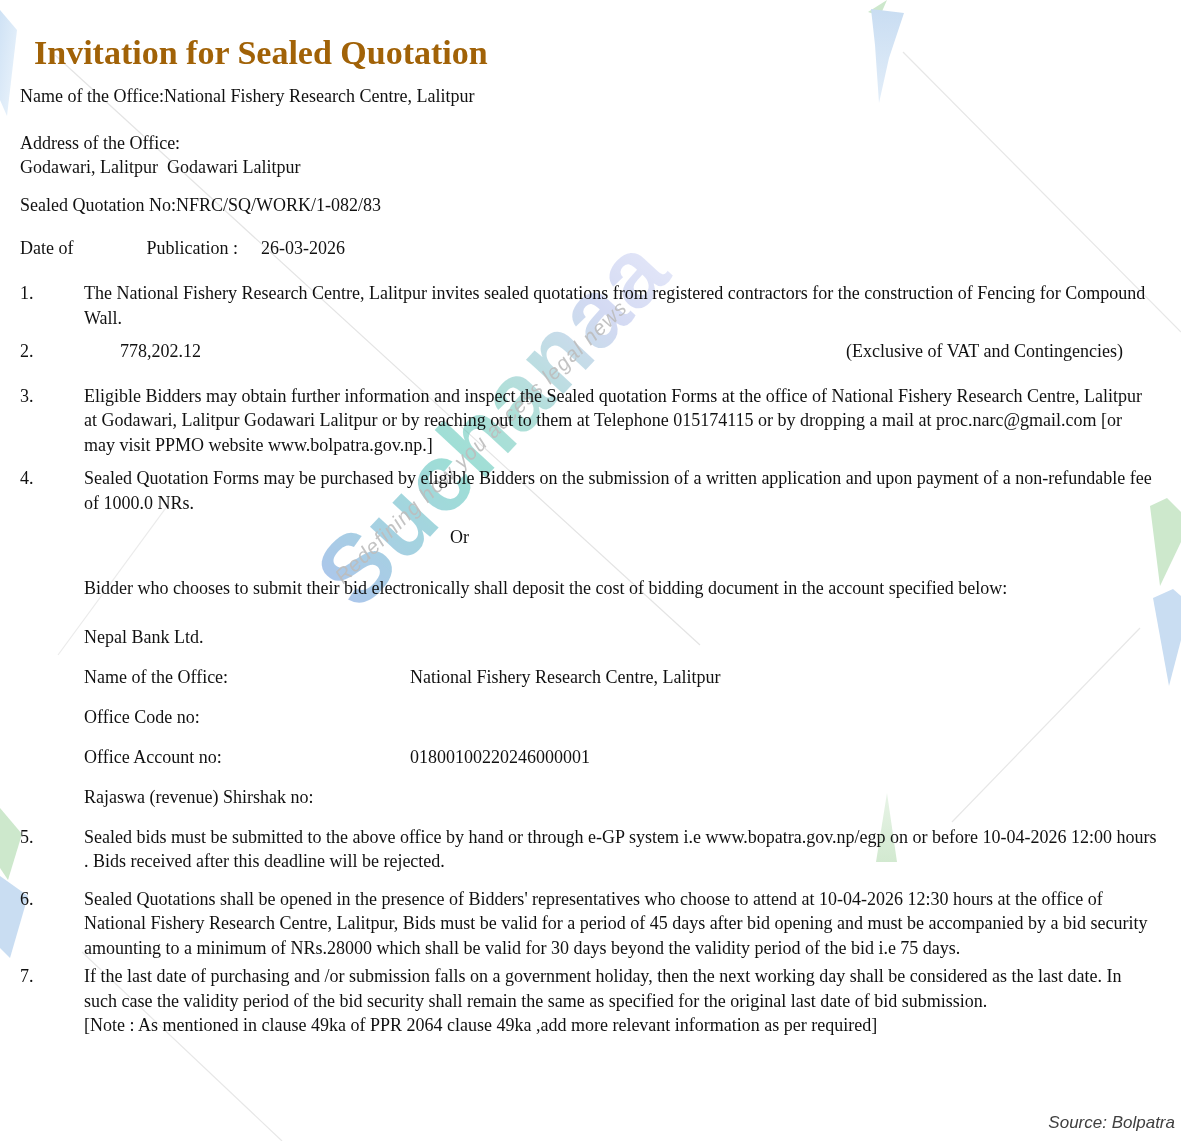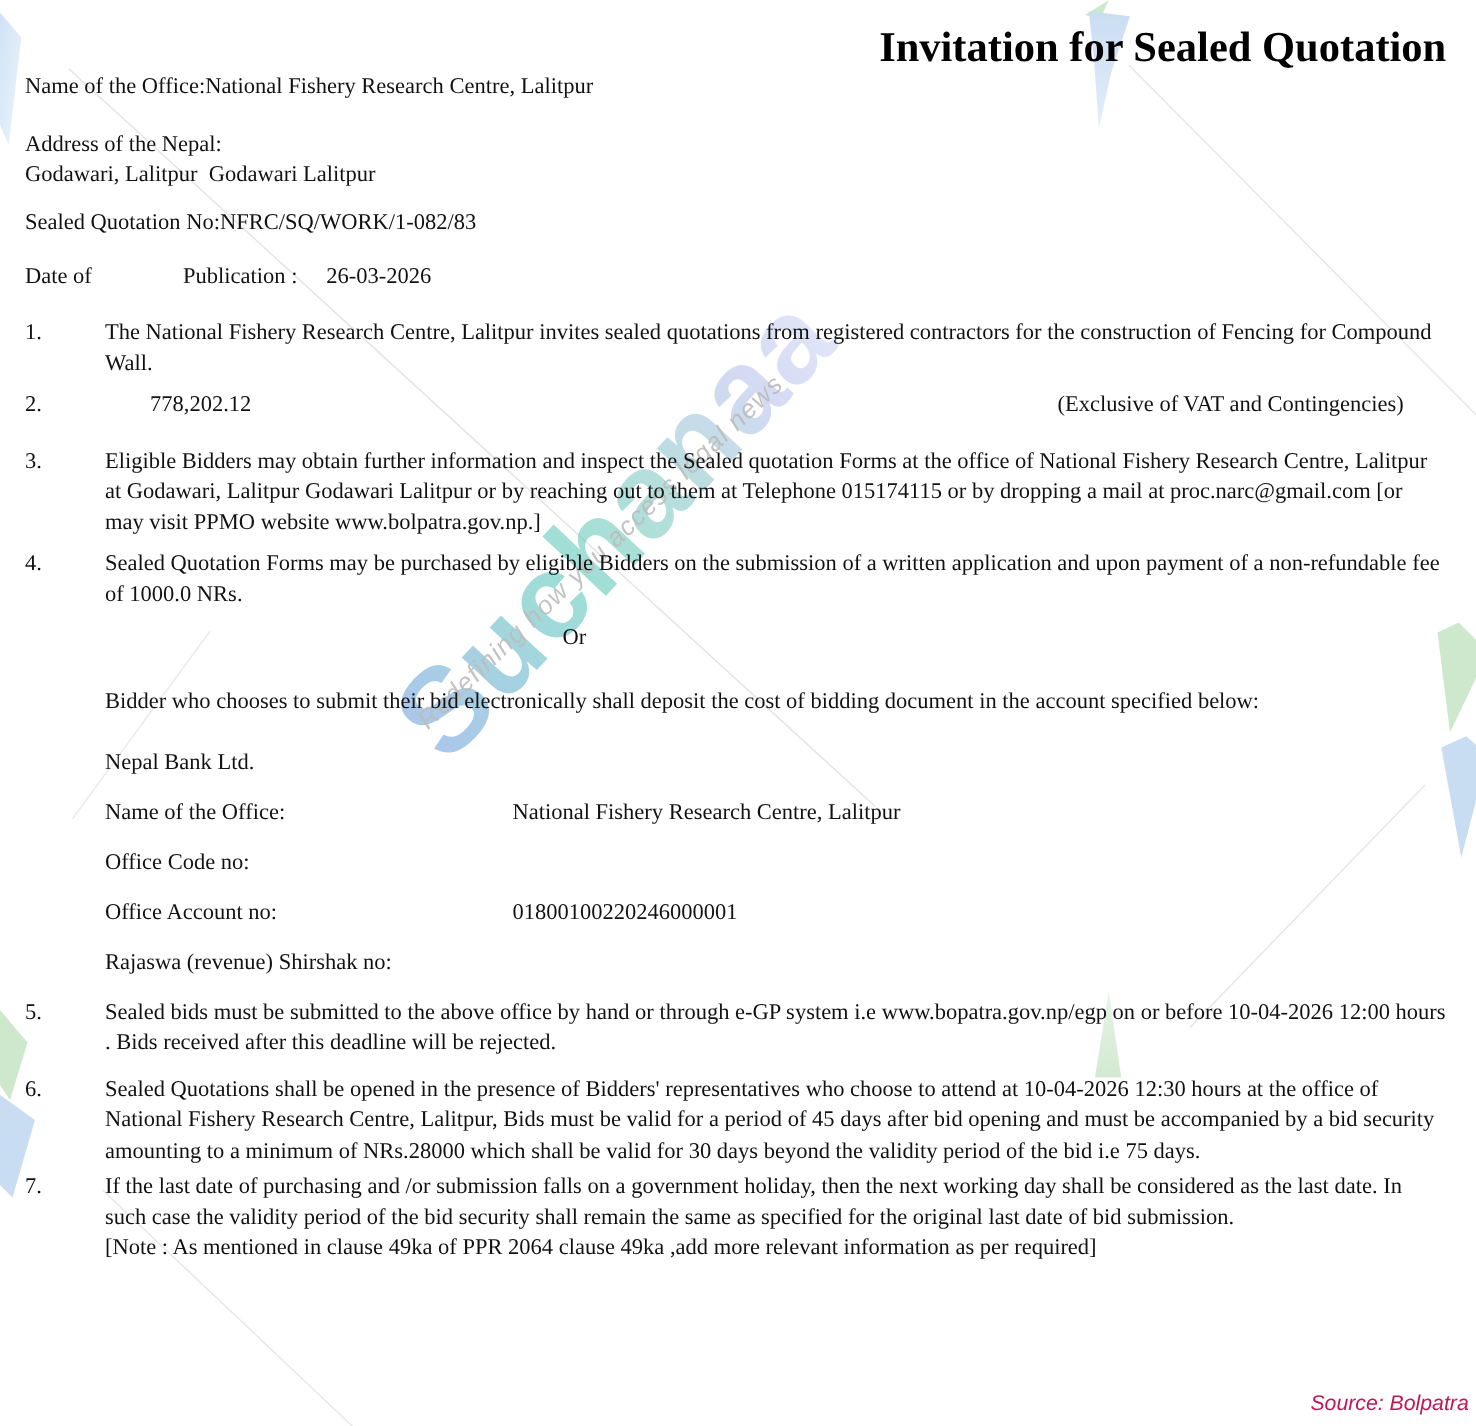--- a/index.html
+++ b/index.html
@@ -21,22 +21,22 @@
   }
   .wm-tag {
     position:absolute; left:481px; top:442px; z-index:1; white-space:nowrap;
     transform:translate(-50%,-50%) rotate(-44deg);
     font-family:"Liberation Sans", sans-serif; font-style:italic;
     font-size:21px; letter-spacing:1px; color:#bdbdbd; opacity:0.9;
   }
   
   .content { position:relative; z-index:2; padding:20px 24px 0 20px; font-size:18px; }
   .title {
-    margin:0; text-align:right; font-size:34px; line-height:38px;
-    font-weight:bold; color:#000000; font-family:"Liberation Serif", serif;
+    margin:14px; text-align:left; font-size:34px; line-height:38px;
+    font-weight:bold; color:#a16207; font-family:"Liberation Serif", serif;
   }
   .meta1 { }
   .meta2 { margin-top:24px; line-height:24px; }
   .meta2 .val { white-space:pre-wrap; }
   .meta3 { margin-top:16px; }
   .meta4 { margin-top:22px; }
   .meta4 .d2 { margin-left:73px; }
   .meta4 .d3 { margin-left:23px; }
   .items { margin-top:22px; }
   .item { display:flex; line-height:24.5px; }
@@ -51,21 +51,21 @@
   .amount { margin-left:36px; }
   .vat-note { margin-left:auto; margin-right:34px; }
   .or-row { margin-left:430px; margin-bottom:28px; }
   .bidder { margin-left:64px; margin-bottom:24px; line-height:24.5px; }
   .bank-row { display:flex; margin-left:64px; margin-bottom:16px; line-height:24px; }
   .bank-row .lbl { flex:0 0 326px; }
   .items2 { margin-top:8px; }
   .prelines { white-space:pre-line; }
   .source {
     position:absolute; right:6px; bottom:8px; z-index:2;
-    font-family:"Liberation Sans", sans-serif; font-style:italic; font-size:17px; color:#be185d;
+    font-family:"Liberation Sans", sans-serif; font-style:italic; font-size:17px; color:#404040;
   }
 </style>
 </head>
 <body>
 
 <div class="page">
 
   <svg class="deco faint-lines" width="1181" height="1141" viewBox="0 0 1181 1141">
     <line x1="55" y1="55" x2="700" y2="645" stroke="#e4e4e4" stroke-width="1.2"></line>
     <line x1="903" y1="52" x2="1181" y2="332" stroke="#e7e7e7" stroke-width="1.2"></line>
@@ -118,21 +118,21 @@
   <div class="wm-text">Suchanaa</div>
   <div class="wm-tag">Redefining how you access legal news</div>
 
   <div class="content">
 
     <h1 class="title">Invitation for Sealed Quotation</h1>
 
     <div class="meta1">Name of the Office:National Fishery Research Centre, Lalitpur</div>
 
     <div class="meta2">
-      <div>Address of the Nepal:</div>
+      <div>Address of the Office:</div>
       <div class="val">Godawari, Lalitpur  Godawari Lalitpur</div>
     </div>
 
     <div class="meta3">Sealed Quotation No:NFRC/SQ/WORK/1-082/83</div>
 
     <div class="meta4">
       <span class="d1">Date of</span><span class="d2">Publication :</span><span class="d3">26-03-2026</span>
     </div>
 
     <div class="items">

